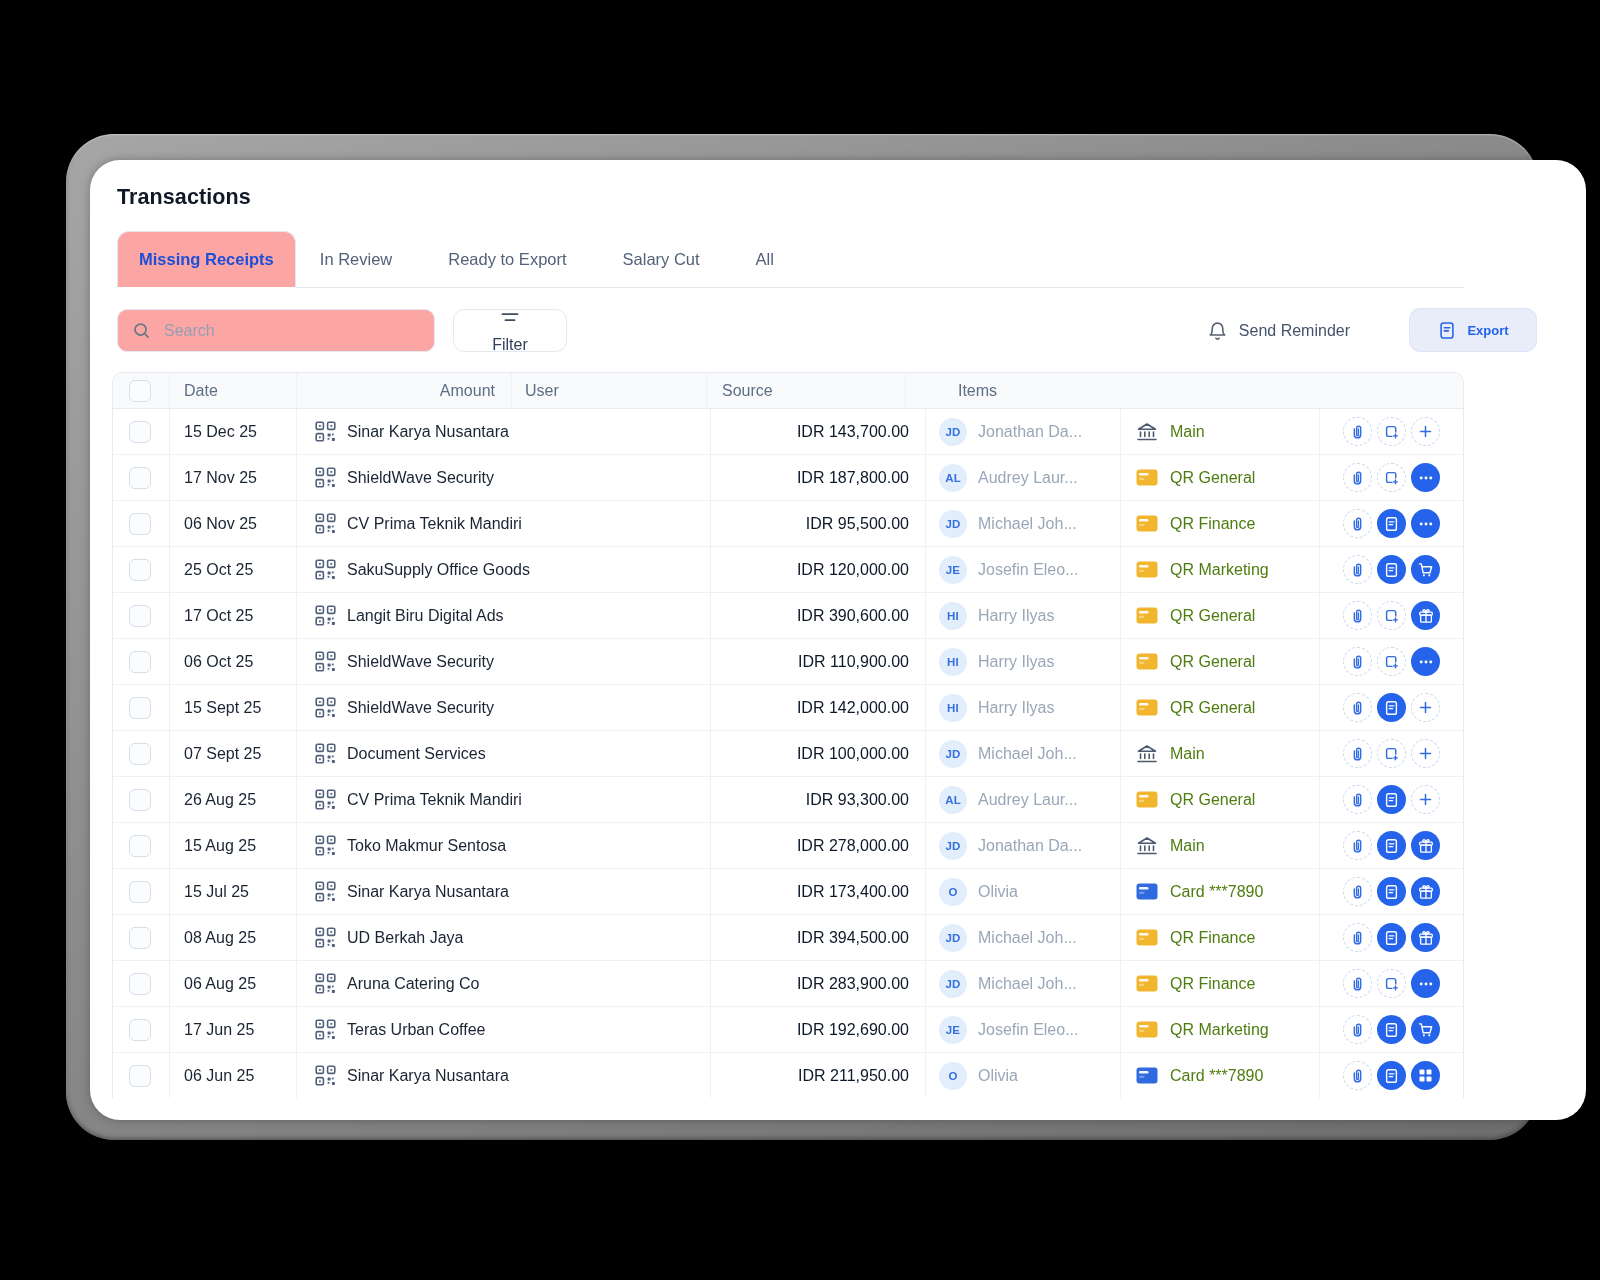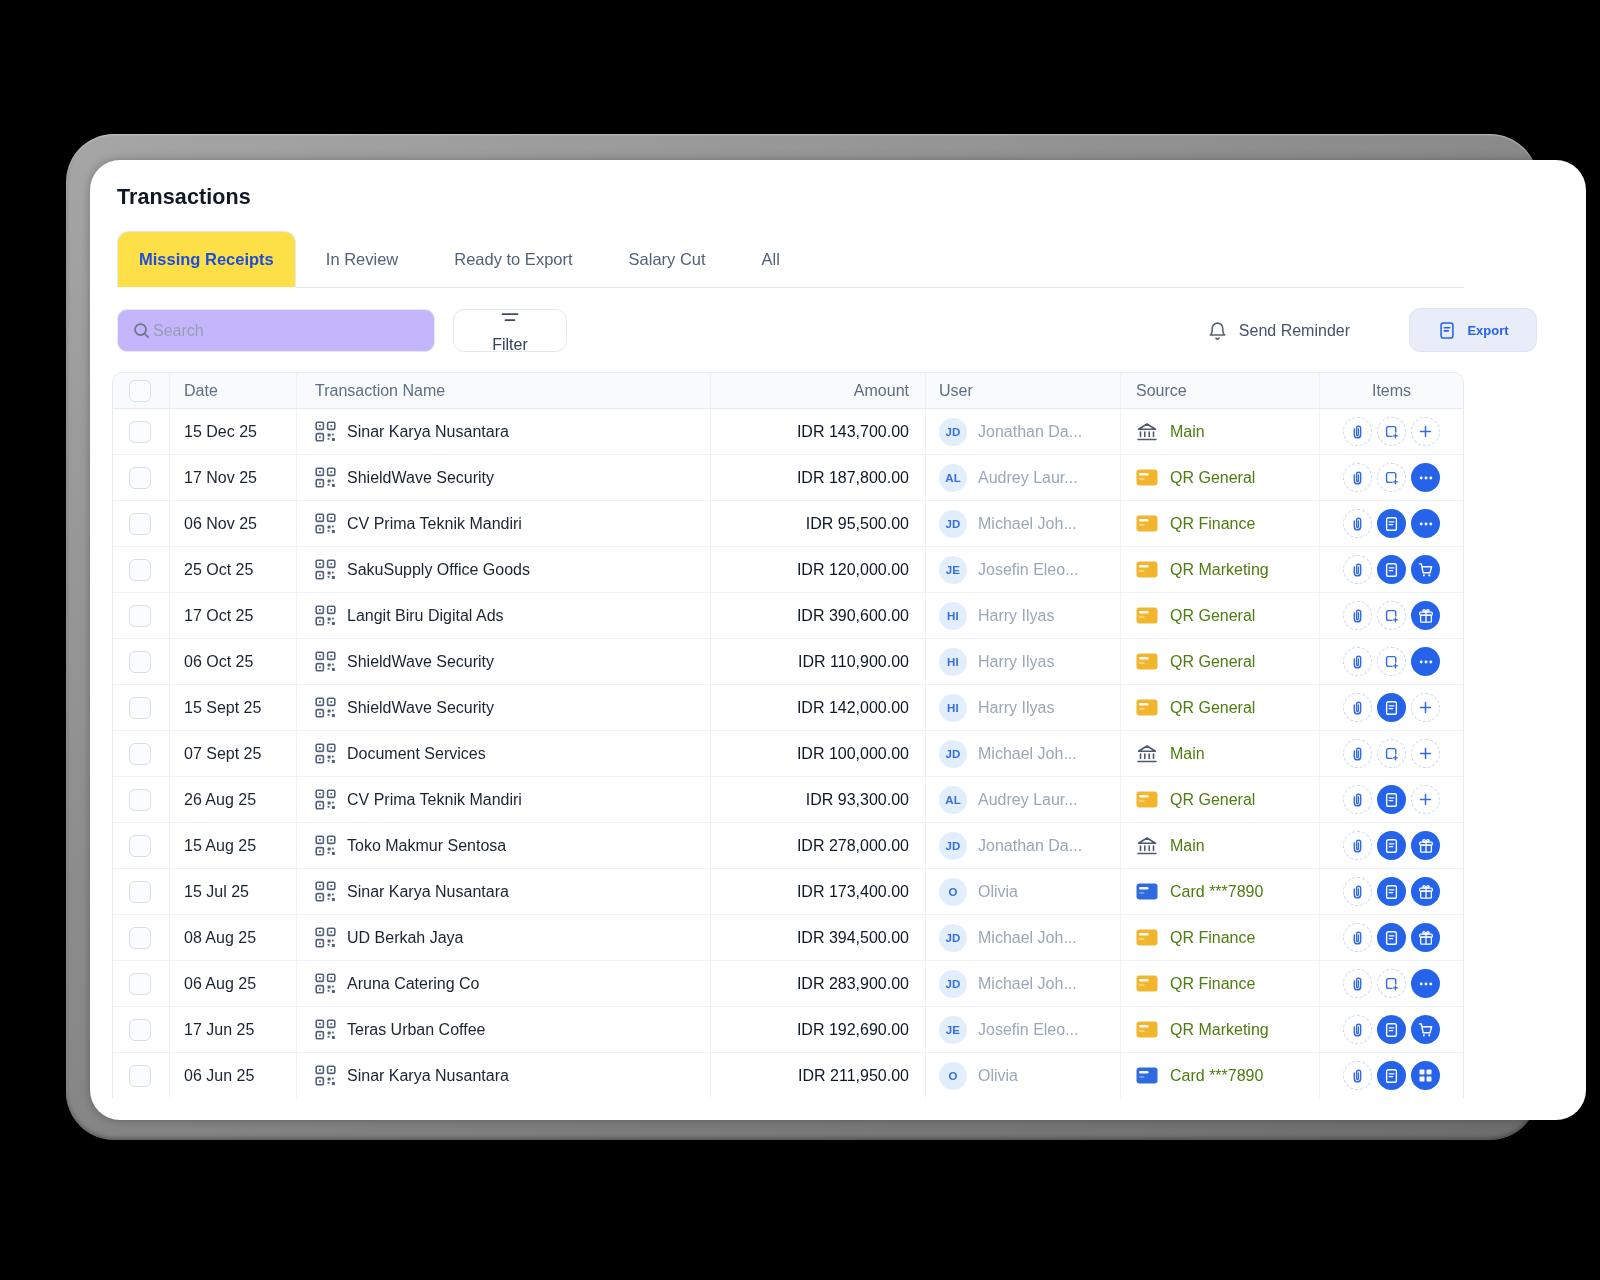--- a/index.html
+++ b/index.html
@@ -27,31 +27,31 @@
   .tabbar{
     position:absolute;left:27px;top:71px;width:1347px;height:57px;
     display:flex;align-items:flex-end;
   }
   .tabbar::after{content:'';position:absolute;left:0;right:0;bottom:0;height:1px;background:#e2e8f0;z-index:0;}
   .tab{
     height:57px;display:flex;align-items:center;justify-content:center;
     font-size:16.5px;color:#52627a;margin-right:52px;padding:0 2px;cursor:default;white-space:nowrap;
   }
   .tab-active{
-    position:relative;z-index:1;background:#fde047;
+    position:relative;z-index:1;background:#fca5a5;
     border:1px solid #e2e8f0;border-bottom:1px solid #fff;
     border-radius:12px 12px 0 0;
-    color:#1d4ed8;font-weight:700;padding:0 21px;margin-right:28px;
+    color:#1d4ed8;font-weight:700;padding:0 21px;margin-right:22px;
     box-sizing:border-box;
   }
   
   .searchbox{
     position:absolute;left:27px;top:149px;width:318px;height:43px;box-sizing:border-box;
-    border:1px solid #e3e9f0;border-radius:10px;background:#c4b5fd;
-    display:flex;align-items:center;padding:0 14px;
+    border:1px solid #e3e9f0;border-radius:10px;background:#fca5a5;
+    display:flex;align-items:center;padding:0 14px;gap:11px;
   }
   .searchbox input{
     border:none;outline:none;flex:1;font-size:16px;color:#1f2937;background:transparent;
     font-family:inherit;
   }
   .searchbox input::placeholder{color:#93a0b4;}
   .filter-btn{
     position:absolute;left:363px;top:149px;width:114px;height:43px;box-sizing:border-box;
     border:1px solid #e3e9f0;border-radius:11px;background:#fff;
     display:flex;align-items:center;justify-content:center;gap:10px;
@@ -162,21 +162,20 @@
         </span>
       <span>Export</span>
     </div>
 
     <div class="table">
       <div class="thead">
           <div class="th c0">
             <span class="cb"></span>
           </div>
           <div class="th c1">Date</div>
-          <div class="th c2">Transaction Name</div>
           <div class="th c3">Amount</div>
           <div class="th c4">User</div>
           <div class="th c5">Source</div>
           <div class="th c6">Items</div>
         </div>
       <div id="tbody">
           <div class="tr">
             <div class="td c0">
               <span class="cb"></span>
             </div>

